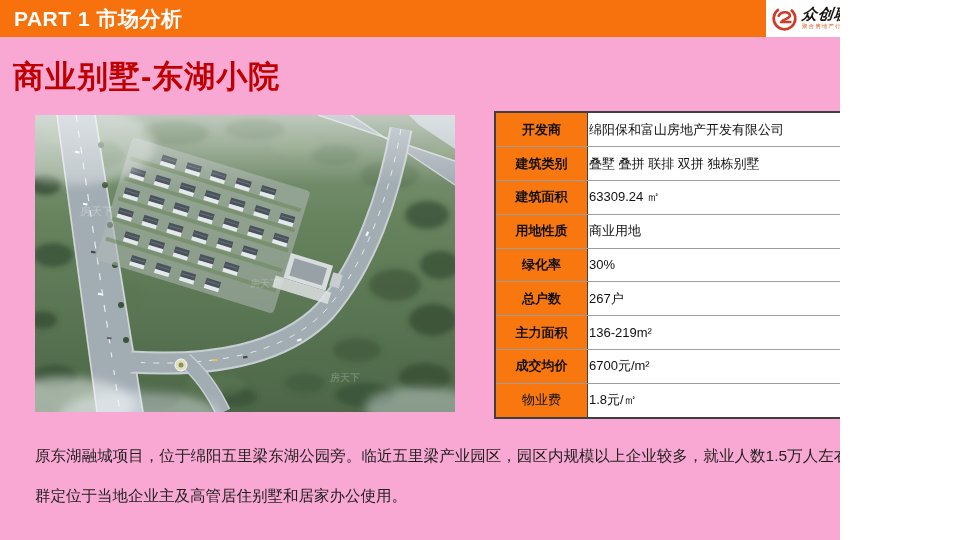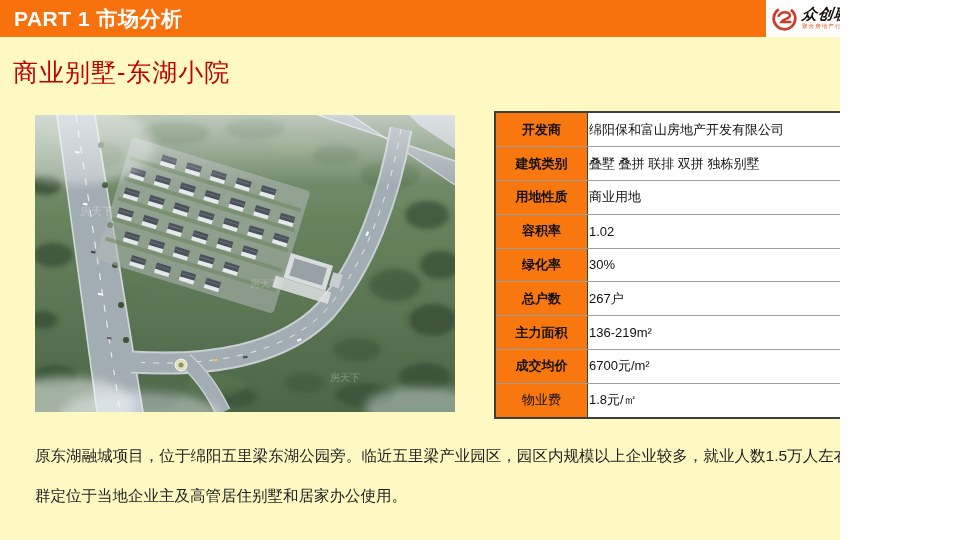--- a/index.html
+++ b/index.html
@@ -1,33 +1,33 @@
 <!DOCTYPE html>
 <html><head>
 <meta charset="utf-8">
 <style>
   html,body{margin:0;padding:0;background:#fff;}
-  .slide{position:relative;width:840px;height:540px;overflow:hidden;background:#fef9c3;
+  .slide{position:relative;width:840px;height:540px;overflow:hidden;background:#f9a8d4;
          font-family:"Liberation Sans","DejaVu Sans",sans-serif;}
 
   
   .top-bar{position:absolute;left:0;top:0;width:960px;height:37px;background:#F7720C;}
   .part-label{position:absolute;left:14px;top:0;height:37px;line-height:37px;
               font-size:21px;font-weight:bold;color:#fff;letter-spacing:.5px;}
   .logo-block{position:absolute;left:766px;top:0;width:128px;height:37px;background:#fff;
               display:flex;align-items:center;gap:4px;padding:3px 5px;box-sizing:border-box;}
   .emblem{width:27px;height:27px;flex:0 0 auto;}
   .brand-col{display:flex;flex-direction:column;line-height:1;}
   .brand-name{font-family:"Liberation Serif","DejaVu Serif",serif;font-style:italic;
               font-weight:700;font-size:15px;color:#171310;transform:skewX(-6deg);
               letter-spacing:1px;white-space:nowrap;}
   .brand-tagline{font-size:5.5px;color:#E65A1E;letter-spacing:1.1px;margin-top:2px;white-space:nowrap;}
 
   
-  .page-title{position:absolute;left:13px;top:56px;font-size:25px;font-weight:normal;
+  .page-title{position:absolute;left:13px;top:56px;font-size:31px;font-weight:bold;
               color:#C00000;letter-spacing:1px;}
 
   
   .aerial{position:absolute;left:35px;top:115px;width:420px;height:297px;display:block;}
 
   
   .info-table{position:absolute;left:494px;top:111px;width:367px;height:308px;
               border-collapse:collapse;table-layout:fixed;font-size:13px;color:#111;
               border:2px solid #3f3f3f;}
   .info-table td{border-top:1px solid #9e9e9e;border-bottom:1px solid #9e9e9e;
@@ -225,26 +225,26 @@
     <tbody>
       <tr>
         <td class="lbl">开发商</td>
         <td class="val">绵阳保和富山房地产开发有限公司</td>
       </tr>
       <tr>
         <td class="lbl">建筑类别</td>
         <td class="val">叠墅 叠拼 联排 双拼 独栋别墅</td>
       </tr>
       <tr>
+        <td class="lbl">建筑面积</td>
+        <td class="val">63309.24 ㎡</td>
+      </tr>
+      <tr>
         <td class="lbl">用地性质</td>
         <td class="val">商业用地</td>
-      </tr>
-      <tr>
-        <td class="lbl">容积率</td>
-        <td class="val">1.02</td>
       </tr>
       <tr>
         <td class="lbl">绿化率</td>
         <td class="val">30%</td>
       </tr>
       <tr>
         <td class="lbl">总户数</td>
         <td class="val">267户</td>
       </tr>
       <tr>

